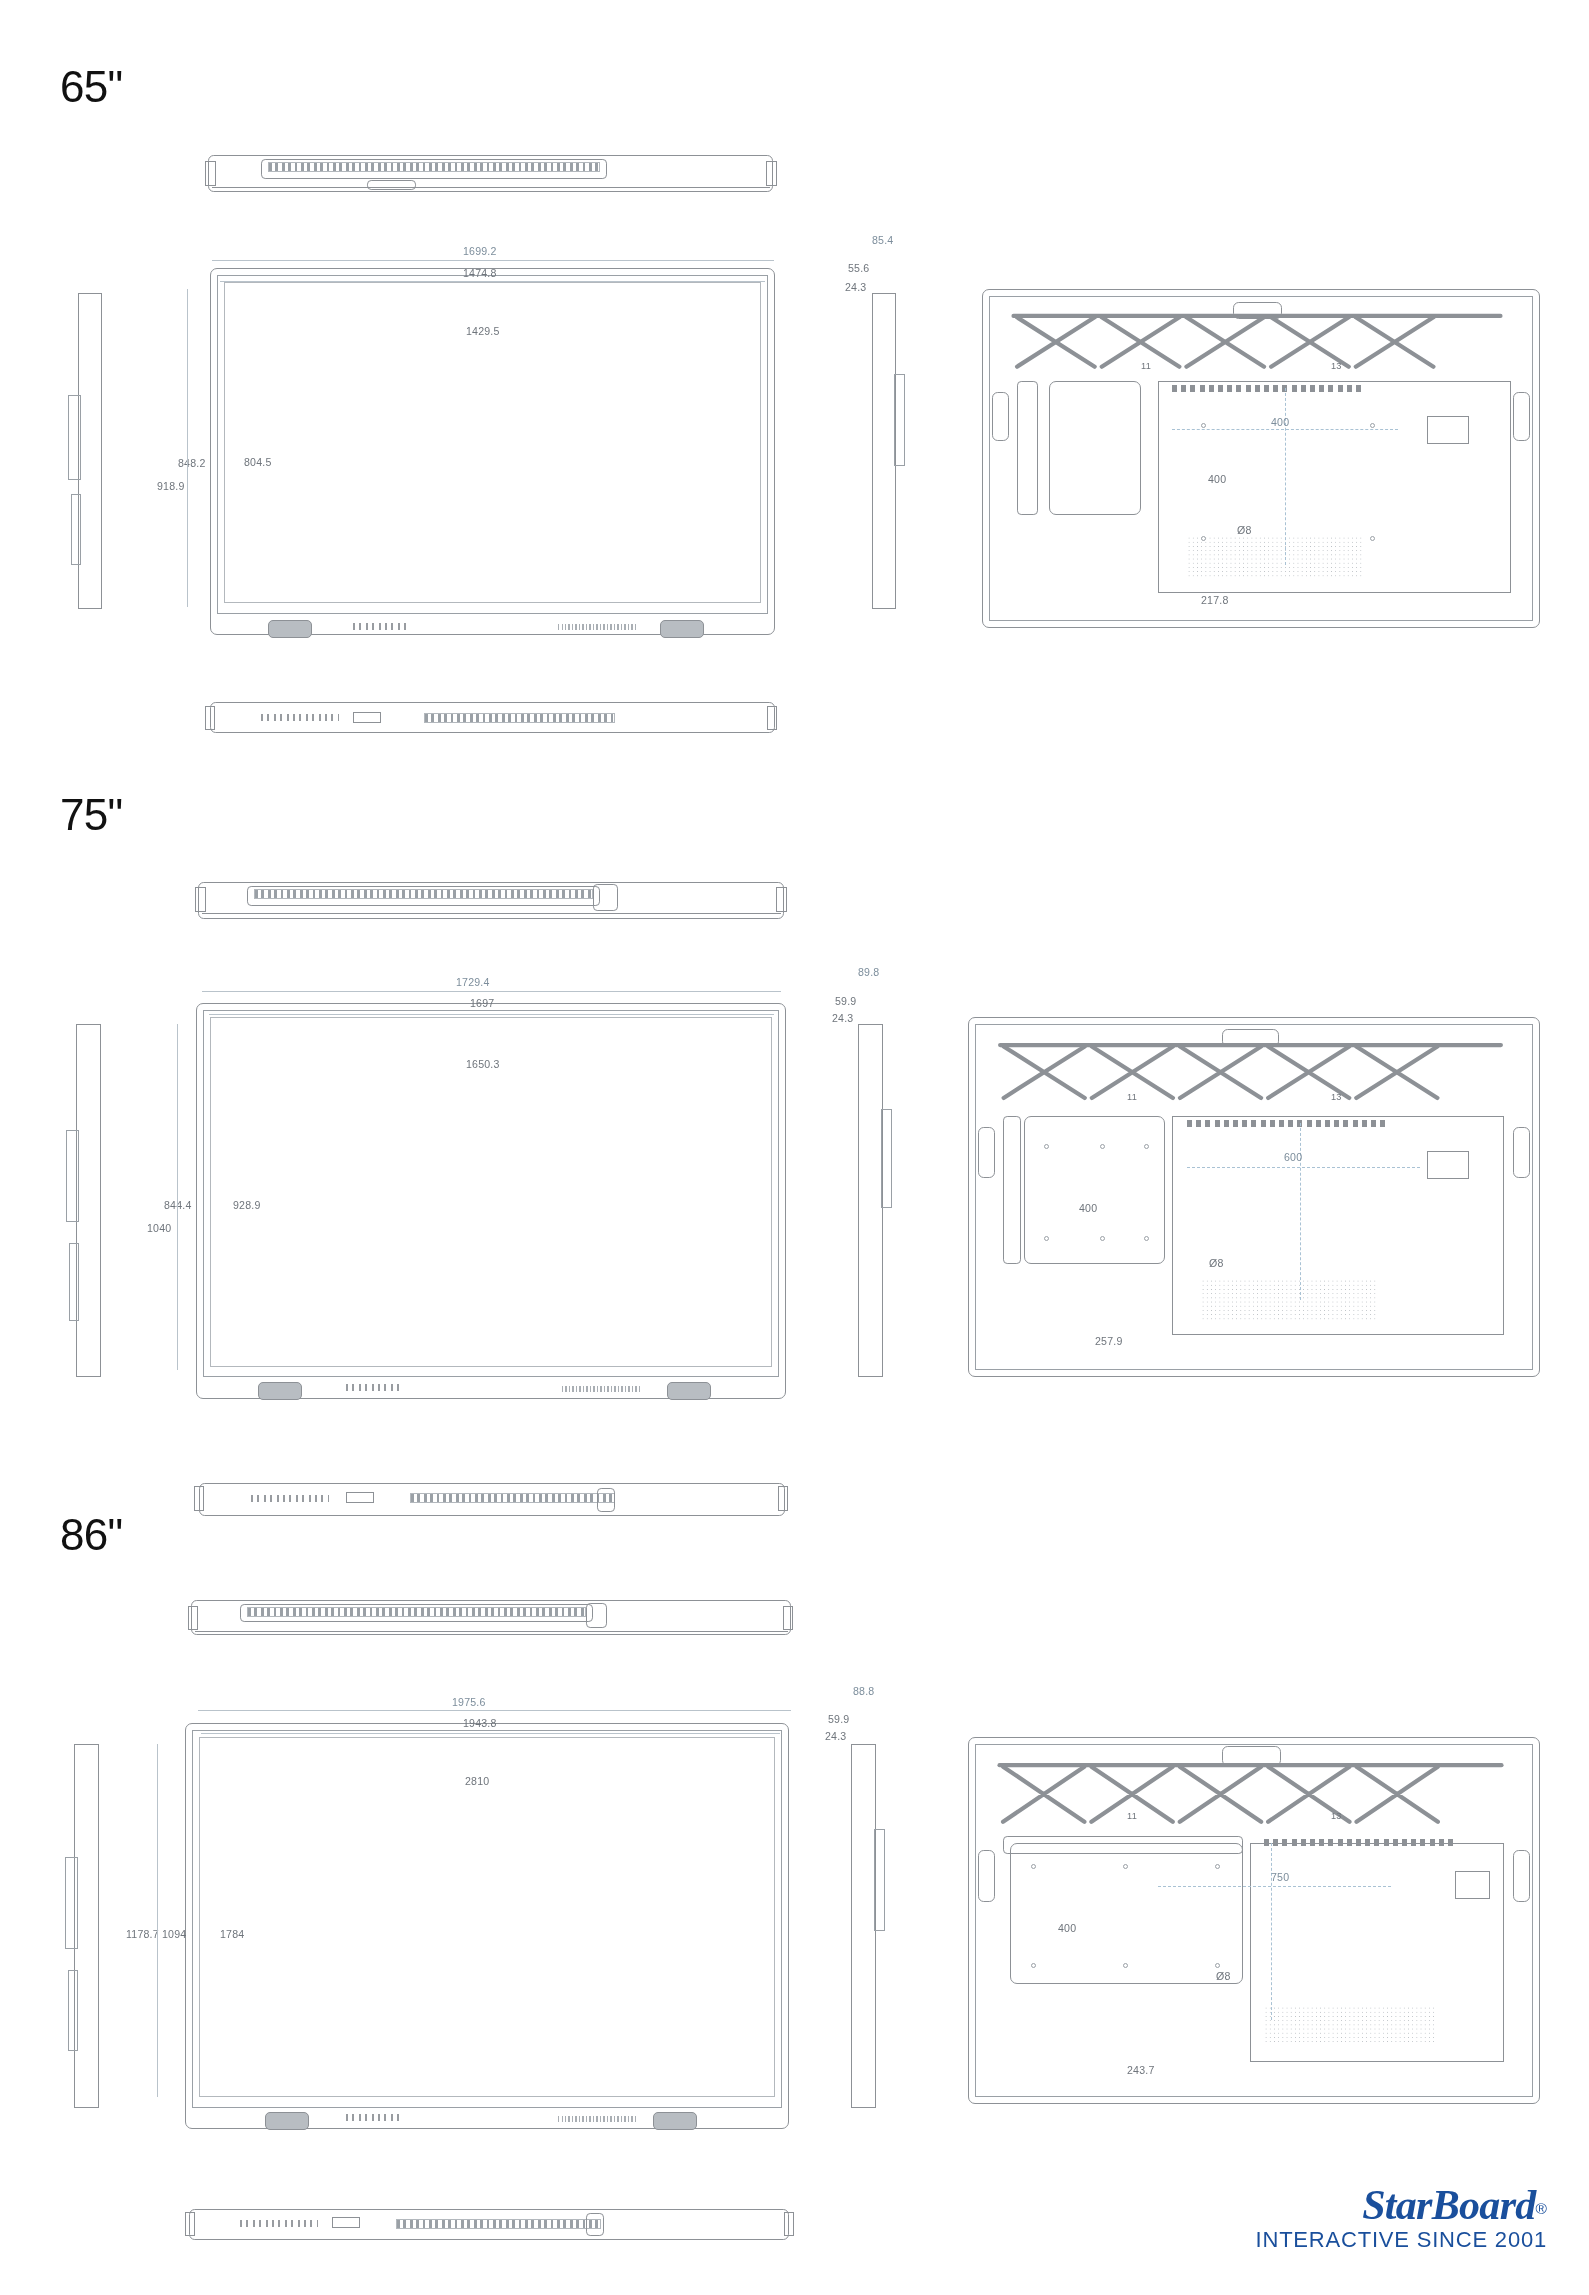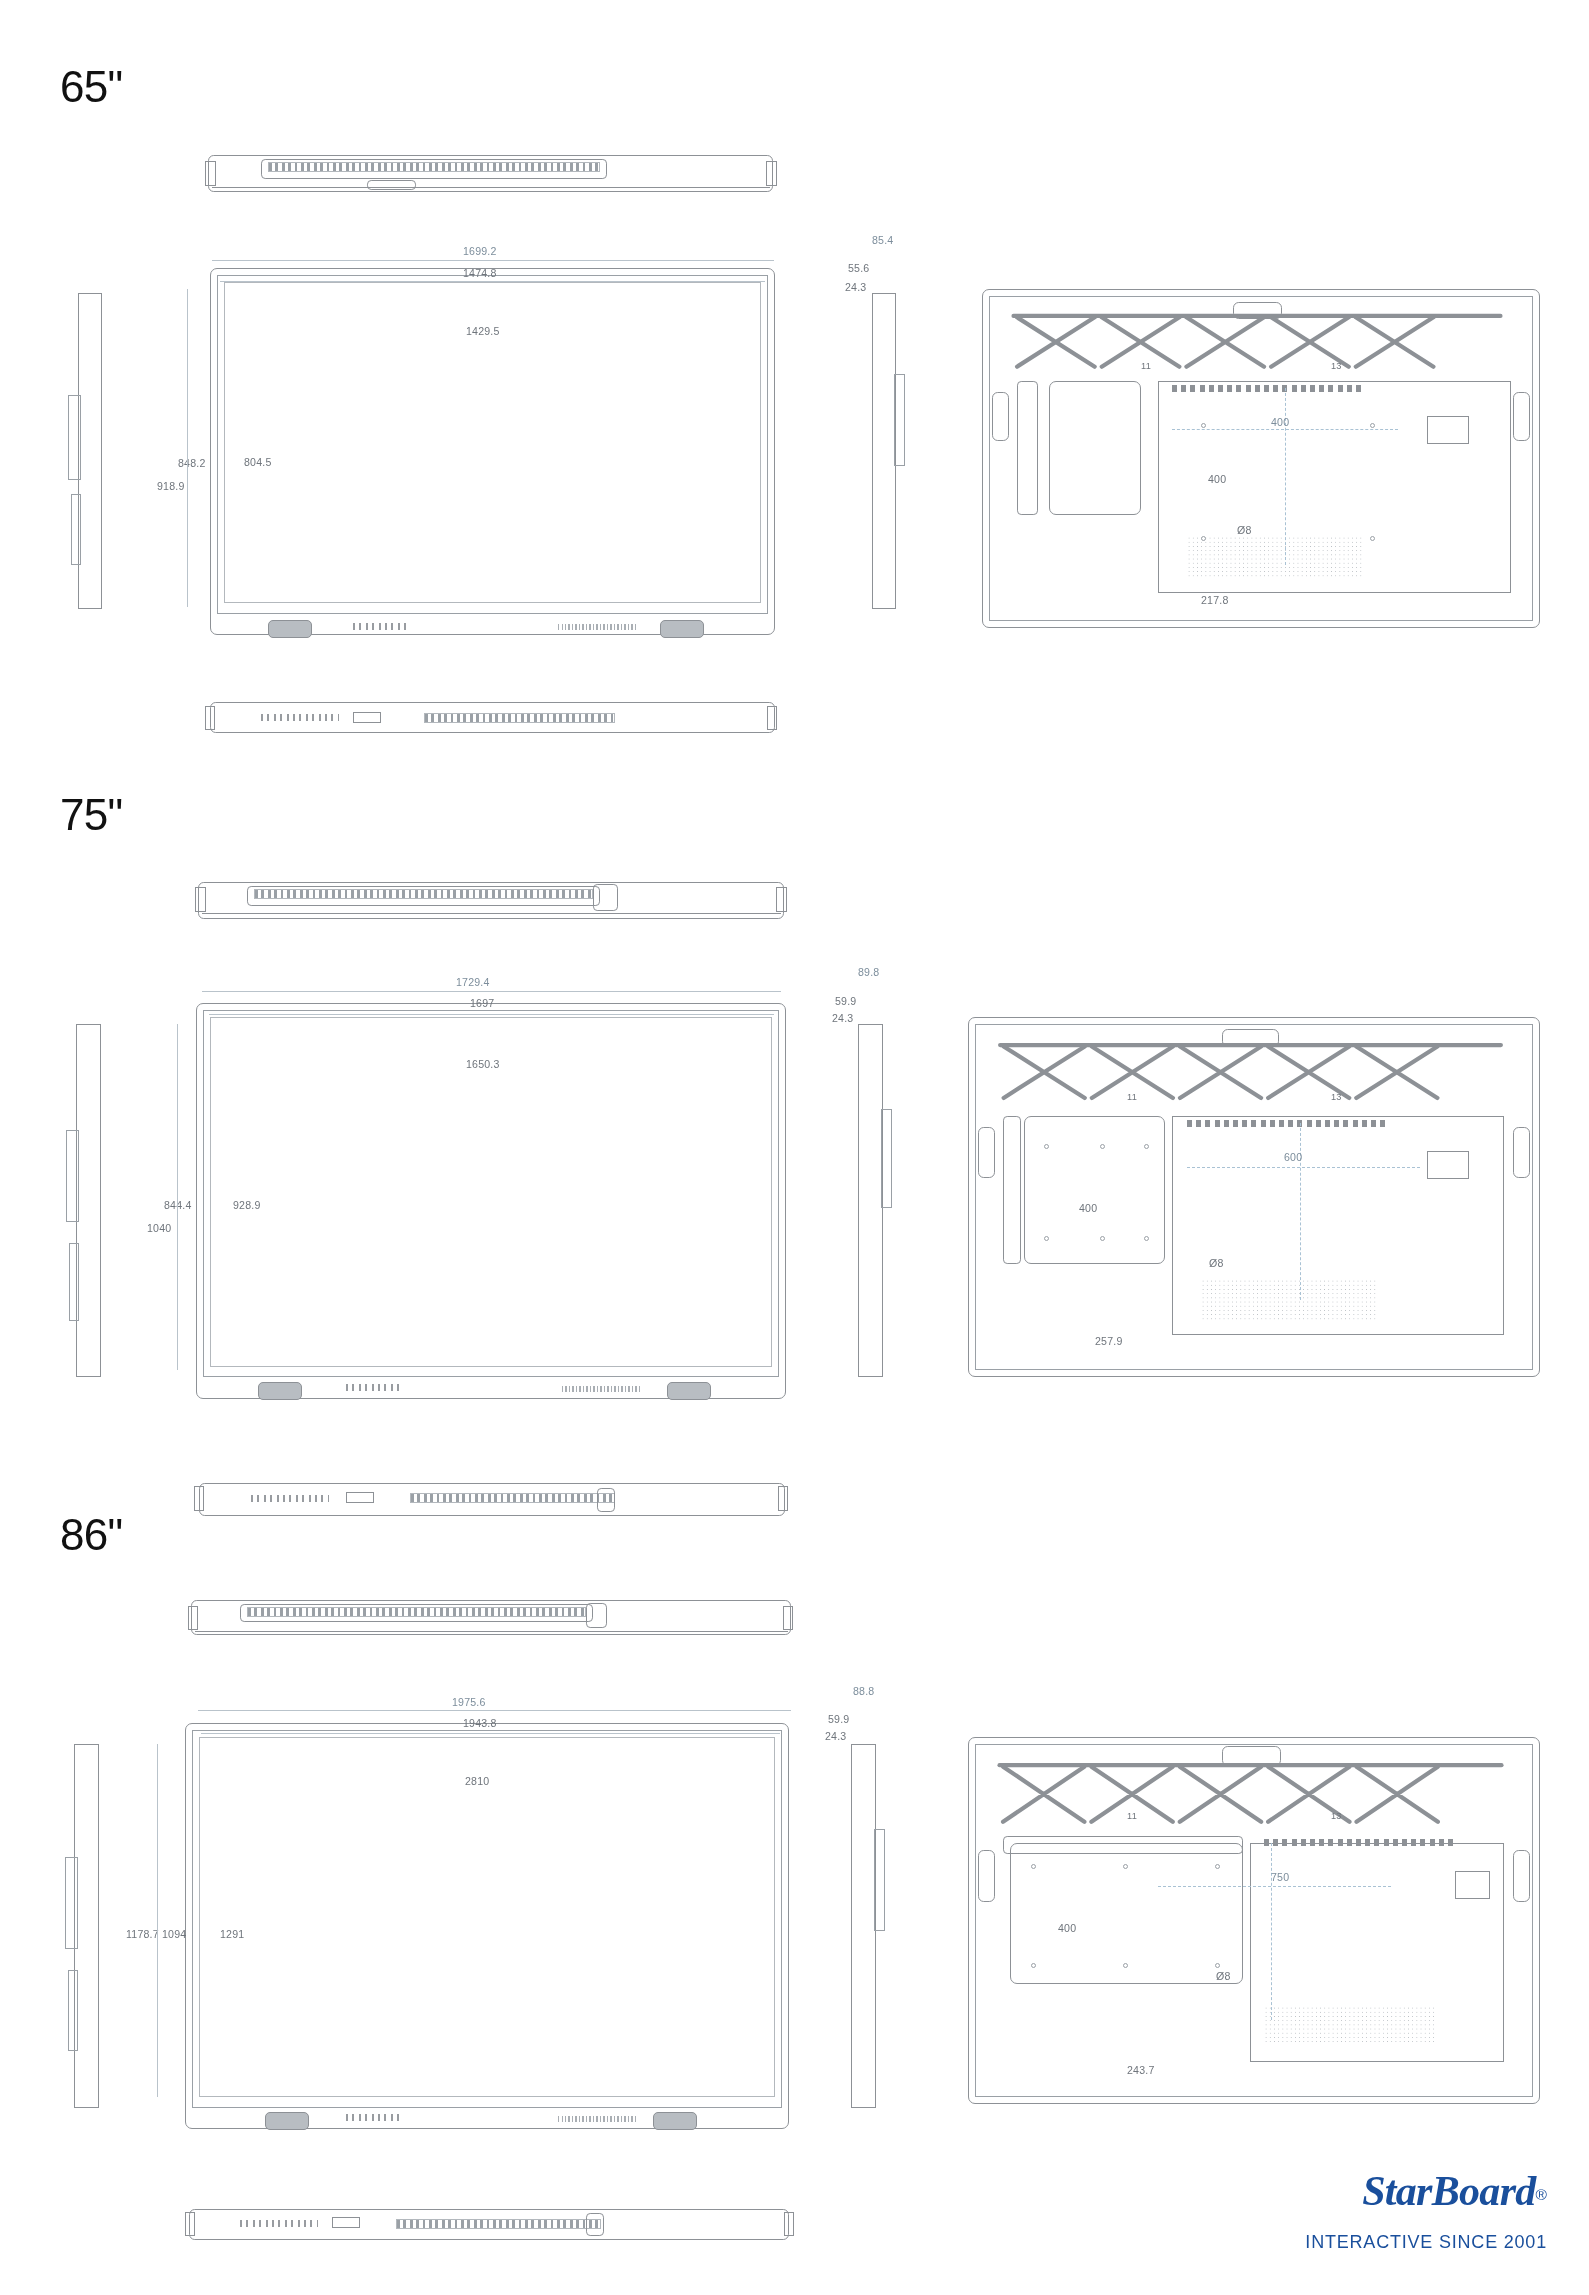--- a/index.html
+++ b/index.html
@@ -236,24 +236,24 @@
   #brand .logo-reg {
     font-family: "Liberation Sans", sans-serif;
     font-size: 15.5px;
     color: #1a4f9c;
     vertical-align: super;
     font-style: normal;
     font-weight: normal;
   }
   #brand .logo-sub {
     font-family: "Liberation Sans", sans-serif;
-    font-size: 18px;
+    font-size: 22px;
     color: #1a4f9c;
     letter-spacing: 0.8px;
-    margin-top: 20px;
+    margin-top: 1px;
   }
 </style>
 </head>
 <body>
 
 <div class="page">
 
   <div class="section" id="section-65">
     <div class="size-label">65"</div>
 
@@ -454,21 +454,21 @@
       <div class="smallports" style="left:346px; top:624px; width:57px;"></div>
       <div class="portstrip" style="left:558px; top:626px; width:78px;"></div>
 
       <div class="dline h" style="left:198px; top:220px; width:593px;"></div>
       <div class="dim dim-blue" style="left:452px; top:206px;">1975.6</div>
       <div class="dline h" style="left:201px; top:243px; width:579px;"></div>
       <div class="dim" style="left:463px; top:227px;">1943.8</div>
       <div class="dim" style="left:465px; top:285px;">2810</div>
       <div class="dim" style="left:162px; top:438px;">1094</div>
       <div class="dim" style="left:126px; top:438px;">1178.7</div>
-      <div class="dim" style="left:220px; top:438px;">1291</div>
+      <div class="dim" style="left:220px; top:438px;">1784</div>
       <div class="dline v" style="left:157px; top:254px; height:353px;"></div>
 
       <div class="side-body" style="left:74px; top:254px; width:25.4px; height:364px;"></div>
       <div class="side-detail" style="left:65px; top:367px; width:12.7px; height:92px;"></div>
       <div class="side-detail" style="left:68px; top:480px; width:10px; height:81px;"></div>
 
       <div class="side-body" style="left:851px; top:254px; width:25.4px; height:364px;"></div>
       <div class="side-detail" style="left:874px; top:339px; width:11.3px; height:102px;"></div>
       <div class="dim dim-blue" style="left:853px; top:195px;">88.8</div>
       <div class="dim" style="left:828px; top:223px;">59.9</div>

